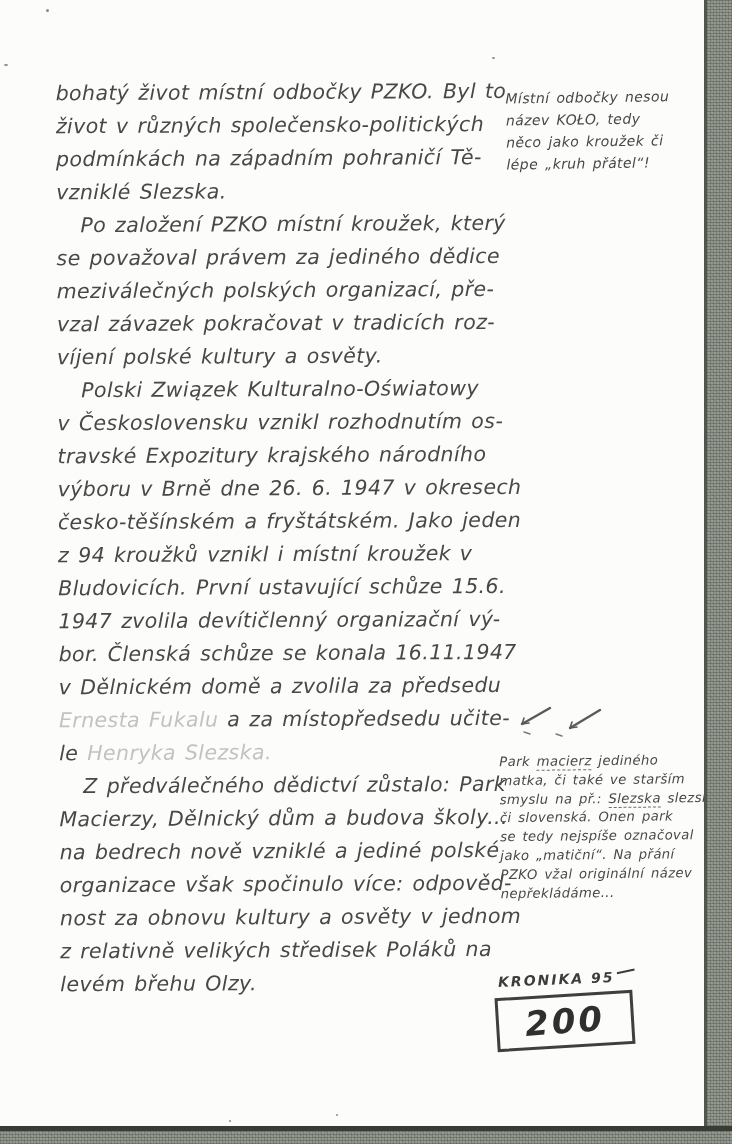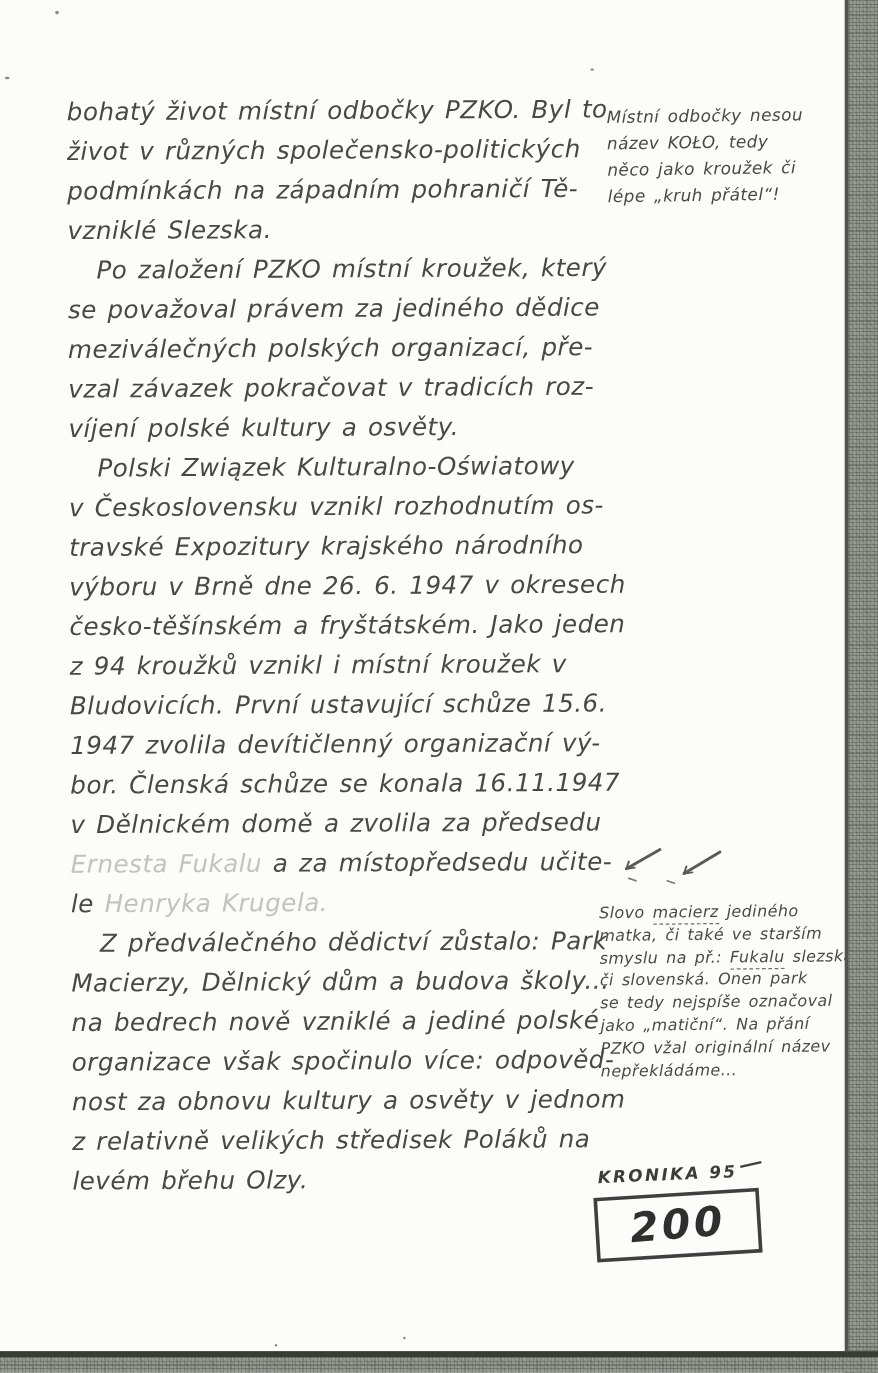--- a/index.html
+++ b/index.html
@@ -67,21 +67,21 @@
       <div class="hline"><span>v Československu vznikl rozhodnutím os-</span></div>
       <div class="hline"><span>travské Expozitury krajského národního</span></div>
       <div class="hline"><span>výboru v Brně dne 26. 6. 1947 v okresech</span></div>
       <div class="hline"><span>česko-těšínském a fryštátském. Jako jeden</span></div>
       <div class="hline"><span>z 94 kroužků vznikl i místní kroužek v</span></div>
       <div class="hline"><span>Bludovicích. První ustavující schůze 15.6.</span></div>
       <div class="hline"><span>1947 zvolila devítičlenný organizační vý-</span></div>
       <div class="hline"><span>bor. Členská schůze se konala 16.11.1947</span></div>
       <div class="hline"><span>v Dělnickém domě a zvolila za předsedu</span></div>
       <div class="hline"><span class="faded">Ernesta Fukalu</span><span> a za místopředsedu učite-</span></div>
-      <div class="hline"><span>le </span><span class="faded">Henryka Krugela.</span></div>
+      <div class="hline"><span>le </span><span class="faded">Henryka Slezska.</span></div>
       <div class="hline indent"><span>Z předválečného dědictví zůstalo: Park</span></div>
       <div class="hline"><span>Macierzy, Dělnický dům a budova školy...</span></div>
       <div class="hline"><span>na bedrech nově vzniklé a jediné polské</span></div>
       <div class="hline"><span>organizace však spočinulo více: odpověd-</span></div>
       <div class="hline"><span>nost za obnovu kultury a osvěty v jednom</span></div>
       <div class="hline"><span>z relativně velikých středisek Poláků na</span></div>
       <div class="hline"><span>levém břehu Olzy.</span></div>
     </div>
 
   <div class="note note-top hand">
@@ -93,23 +93,23 @@
 
   <svg class="squiggle" viewBox="0 0 96 48">
     <path d="M38 8 L10 24" stroke="#5a5a5a" stroke-width="2.4" fill="none" stroke-linecap="round"></path>
     <path d="M10 24 l7 -1 M10 24 l2 -6" stroke="#5a5a5a" stroke-width="1.6" fill="none" stroke-linecap="round"></path>
     <path d="M88 10 L58 28" stroke="#5a5a5a" stroke-width="2.4" fill="none" stroke-linecap="round"></path>
     <path d="M58 28 l7 -1 M58 28 l2 -6" stroke="#5a5a5a" stroke-width="1.6" fill="none" stroke-linecap="round"></path>
     <path d="M12 32 l6 2 M44 34 l6 2" stroke="#7a7a7a" stroke-width="1.4" fill="none" stroke-linecap="round"></path>
   </svg>
 
   <div class="note note-side hand">
-      <div class="hline"><span>Slovo </span><span class="u">macierz</span><span> jediného</span></div>
+      <div class="hline"><span>Park </span><span class="u">macierz</span><span> jediného</span></div>
       <div class="hline"><span>matka, či také ve starším</span></div>
-      <div class="hline"><span>smyslu na př.: </span><span class="u">Fukalu</span><span> slezská</span></div>
+      <div class="hline"><span>smyslu na př.: </span><span class="u">Slezska</span><span> slezská</span></div>
       <div class="hline"><span>či slovenská. Onen park</span></div>
       <div class="hline"><span>se tedy nejspíše označoval</span></div>
       <div class="hline"><span>jako „matiční“. Na přání</span></div>
       <div class="hline"><span>PZKO vžal originální název</span></div>
       <div class="hline"><span>nepřekládáme...</span></div>
     </div>
 
   <div class="stamp-label"><span>KRONIKA 95</span><span class="tail"></span></div>
 
   <div class="stamp-box">

